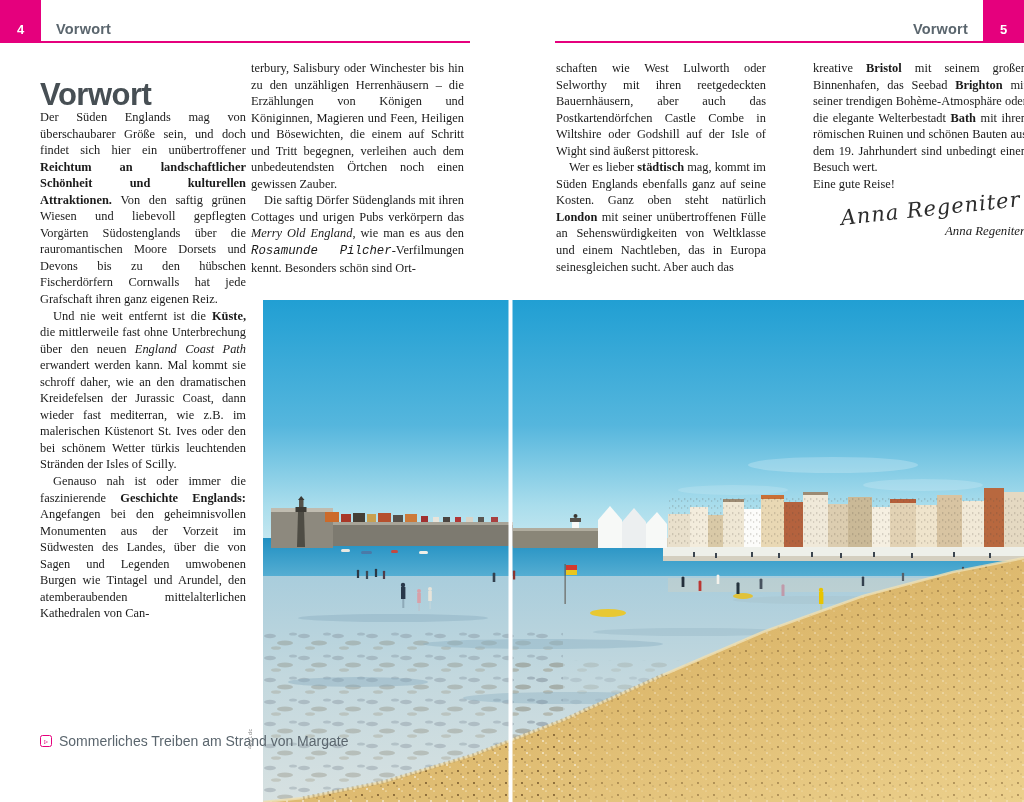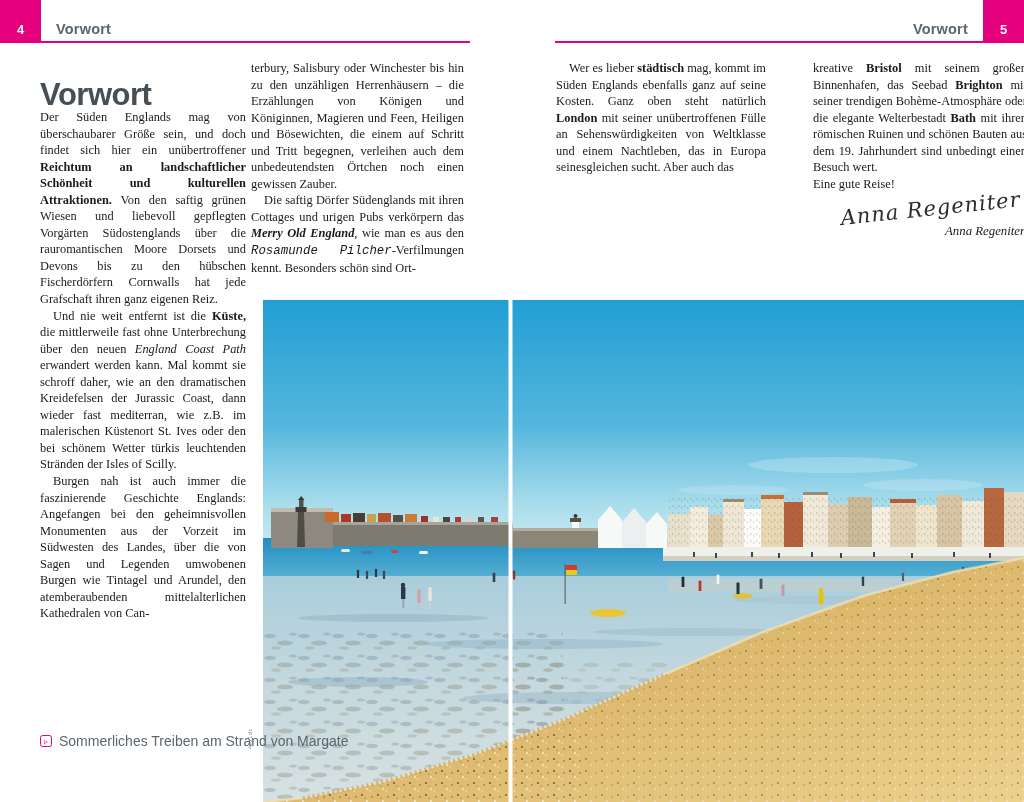--- a/index.html
+++ b/index.html
@@ -86,27 +86,28 @@
 <div class="folio-box folio-right">
   <span>5</span>
 </div>
 <div class="head-rule head-rule-right"></div>
 
 <h1 class="page-title">Vorwort</h1>
 
 <div class="col col1">
     <p class="para"><span>Der Süden Englands mag von überschaubarer Größe sein, und doch findet sich hier ein unübertroffener </span><span style="font-weight: bold;">Reichtum an landschaftlicher Schönheit und kulturellen Attraktionen.</span><span> Von den saftig grünen Wiesen und liebevoll gepflegten Vorgärten Südostenglands über die rauromantischen Moore Dorsets und Devons bis zu den hübschen Fischerdörfern Cornwalls hat jede Grafschaft ihren ganz eigenen Reiz.</span></p>
     <p class="para indent"><span>Und nie weit entfernt ist die </span><span style="font-weight: bold;">Küste,</span><span> die mittlerweile fast ohne Unterbrechung über den neuen </span><span style="font-style: italic;">England Coast Path</span><span> erwandert werden kann. Mal kommt sie schroff daher, wie an den dramatischen Kreidefelsen der Jurassic Coast, dann wieder fast mediterran, wie z.B. im malerischen Küstenort St. Ives oder den bei schönem Wetter türkis leuchtenden Stränden der Isles of Scilly.</span></p>
-    <p class="para indent"><span>Burgen nah ist auch immer die faszinierende </span><span style="font-weight: normal;">Geschichte Englands:</span><span> Angefangen bei den geheimnisvollen Monumenten aus der Vorzeit im Südwesten des Landes, über die von Sagen und Legenden umwobenen Burgen wie Tintagel und Arundel, den atemberaubenden mittelalterlichen Kathedralen von Can-</span></p>
+    <p class="para indent"><span>Genauso nah ist oder immer die faszinierende </span><span style="font-weight: bold;">Geschichte Englands:</span><span> Angefangen bei den geheimnisvollen Monumenten aus der Vorzeit im Südwesten des Landes, über die von Sagen und Legenden umwobenen Burgen wie Tintagel und Arundel, den atemberaubenden mittelalterlichen Kathedralen von Can-</span></p>
   </div>
 <div class="col col2">
     <p class="para"><span>terbury, Salisbury oder Winchester bis hin zu den unzähligen Herrenhäusern – die Erzählungen von Königen und Königinnen, Magieren und Feen, Heiligen und Bösewichten, die einem auf Schritt und Tritt begegnen, verleihen auch dem unbedeutendsten Örtchen noch einen gewissen Zauber.</span></p>
-    <p class="para indent"><span>Die saftig </span><span style="font-weight: normal;">Dörfer Südenglands</span><span> mit ihren Cottages und urigen Pubs verkörpern das </span><span style="font-style: italic; font-weight: bold;">Merry Old England</span><span>, wie man es aus den </span><span style="font-style: italic; font-family: Liberation Mono, monospace;">Rosamunde Pilcher</span><span>-Verfilmungen kennt. Besonders schön sind Ort-</span></p>
+    <p class="para indent"><span>Die saftig </span><span style="font-weight: normal;">Dörfer Südenglands</span><span> mit ihren Cottages und urigen Pubs verkörpern das </span><span style="font-style: italic;">Merry Old England</span><span>, wie man es aus den </span><span style="font-style: italic; font-family: Liberation Mono, monospace;">Rosamunde Pilcher</span><span>-Verfilmungen kennt. Besonders schön sind Ort-</span></p>
   </div>
 <div class="col col3">
+    <p class="para"><span>schaften wie West Lulworth oder Selworthy mit ihren reetgedeckten Bauernhäusern, aber auch das Postkartendörfchen Castle Combe in Wiltshire oder Godshill auf der Isle of Wight sind äußerst pittoresk.</span></p>
     <p class="para indent"><span>Wer es lieber </span><span style="font-weight: bold;">städtisch</span><span> mag, kommt im Süden Englands ebenfalls ganz auf seine Kosten. Ganz oben steht natürlich </span><span style="font-weight: bold;">London</span><span> mit seiner unübertroffenen Fülle an Sehenswürdigkeiten von Weltklasse und einem Nachtleben, das in Europa seinesgleichen sucht. Aber auch das</span></p>
   </div>
 <div class="col col4">
   <div>
       <p class="para"><span>kreative </span><span style="font-weight: bold;">Bristol</span><span> mit seinem großen Binnenhafen, das Seebad </span><span style="font-weight: bold;">Brighton</span><span> mit seiner trendigen Bohème-Atmosphäre oder die elegante Welterbestadt </span><span style="font-weight: bold;">Bath</span><span> mit ihren römischen Ruinen und schönen Bauten aus dem 19. Jahrhundert sind unbedingt einen Besuch wert.</span></p>
       <p class="para gap"><span>Eine gute Reise!</span></p>
     </div>
   <div class="sig-script">Anna Regeniter</div>
   <div class="sig-printed">Anna Regeniter</div>
 </div>

